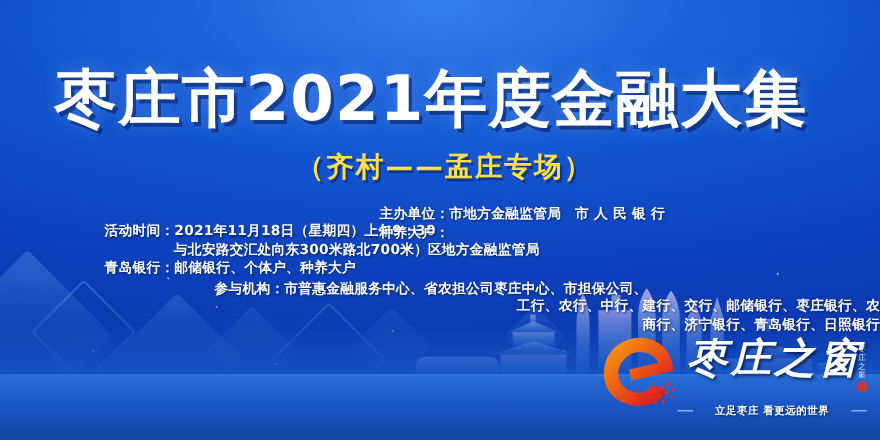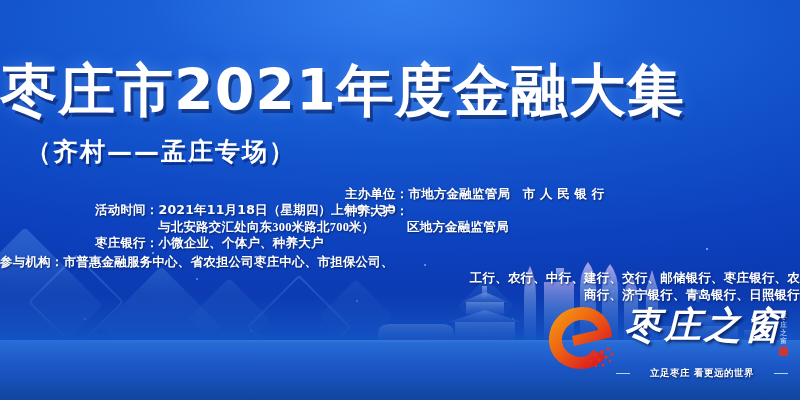--- a/index.html
+++ b/index.html
@@ -69,36 +69,37 @@
     background: #cfe6ff;
     border-radius: 50%;
     opacity: 0.75;
   }
 
   
   .title-wrap {
     position: absolute;
     left: 0; right: 17px;
     top: 62px;
+    text-align: center;
     pointer-events: none;
   }
   .main-title {
     font-size: 57px;
     line-height: 1;
     font-weight: bold;
     color: #ffffff;
     letter-spacing: 1px;
     text-shadow: 3px 4px 0 rgba(6,26,85,0.55), 0 0 16px rgba(140,195,255,0.35);
     white-space: nowrap;
   }
   .sub-title {
     margin-top: 16px;
     font-size: 25px;
     font-weight: bold;
-    color: #ffffff;
+    color: #fde047;
     letter-spacing: 2px;
     text-shadow: 2px 3px 0 rgba(6,26,85,0.5);
     white-space: nowrap;
     padding-left: 26px;
   }
 
   
   .info {
     position: absolute;
     top: 186px;
@@ -113,25 +114,26 @@
   }
   .info-cols {
     display: flex;
     align-items: flex-start;
   }
   .col-left { width: 345px; padding-left: 95px; box-sizing: border-box; margin-top: 16px; }
   .col-right { width: 455px; padding-left: 0; box-sizing: border-box; }
   .row { display: flex; white-space: nowrap; }
   .lbl { flex: none; }
   .val { flex: none; }
-  .row-indent-left { padding-left: 63px; font-family: Liberation Serif, serif; }
-  .row-indent-right { padding-left: 62px; }
+  .row-indent-left { padding-left: 63px; }
+  .row-indent-right { padding-left: 44px; }
 
   .info-bottom {
     margin-top: 2px;
+    padding-left: 195px;
   }
   .inst-row { display: flex; white-space: nowrap; }
   .inst-cont { padding-left: 63px; white-space: nowrap; text-align: right; }
 
   
   .logo {
     position: absolute;
     right: 8px;
     bottom: 17px;
     width: 250px;
@@ -297,22 +299,22 @@
 
       <div class="col-left">
         <div class="row">
           <span class="lbl">活动时间：</span>
           <span class="val">2021年11月18日（星期四）上午9：30</span>
         </div>
         <div class="row row-indent-left">
           <span class="val">与北安路交汇处向东300米路北700米）</span>
         </div>
         <div class="row">
-          <span class="lbl">枣庄银行：</span>
-          <span class="val">小微企业、个体户、种养大户</span>
+          <span class="lbl">青岛银行：</span>
+          <span class="val">邮储银行、个体户、种养大户</span>
         </div>
       </div>
 
       <div class="col-right">
         <div class="row">
           <span class="lbl">主办单位：</span>
           <span class="val">市地方金融监管局　市 人 民 银 行</span>
         </div>
         <div class="row">
           <span class="lbl">种养大户：</span>

